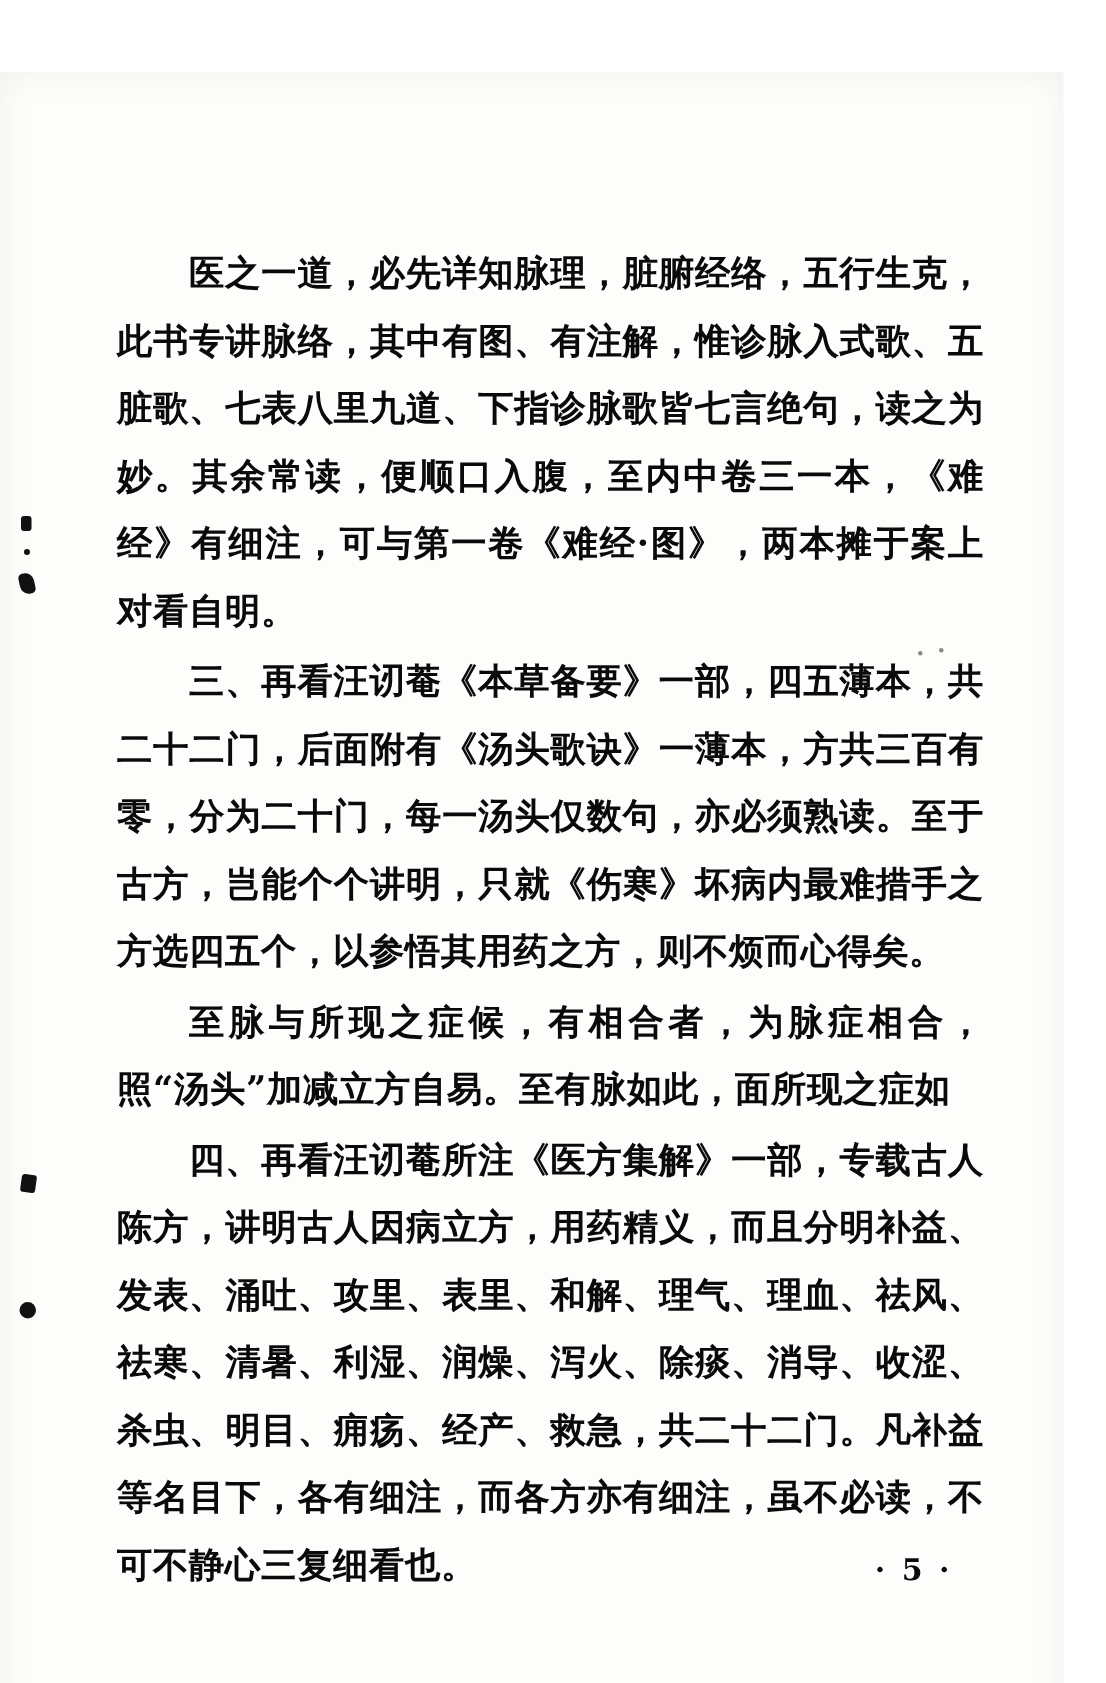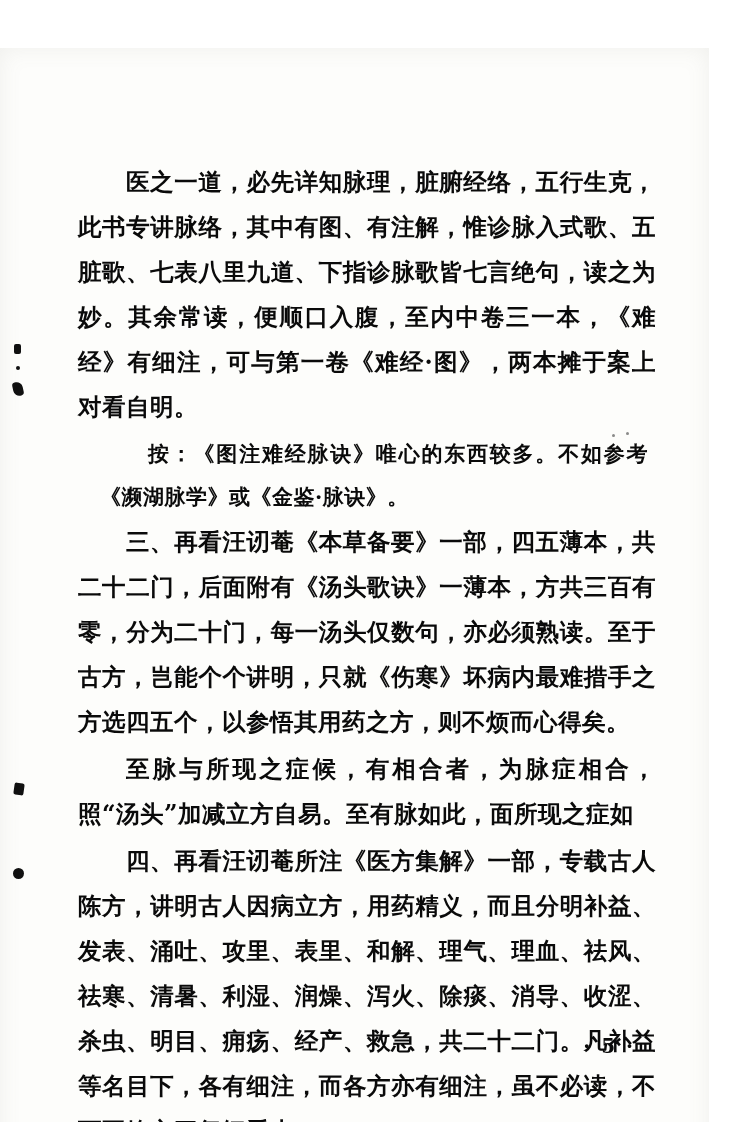--- a/index.html
+++ b/index.html
@@ -92,21 +92,20 @@
   <div class="margin-marks">
     <span class="mk m1"></span>
     <span class="mk m2"></span>
     <span class="mk m3"></span>
     <span class="mk m4"></span>
     <span class="mk m5"></span>
   </div>
 
   <div class="text-block">
     <p class="para tight">医之一道，必先详知脉理，脏腑经络，五行生克，此书专讲脉络，其中有图、有注解，惟诊脉入式歌、五脏歌、七表八里九道、下指诊脉歌皆七言绝句，读之为妙。其余常读，便顺口入腹，至内中卷三一本，《难经》有细注，可与第一卷《难经·图》，两本摊于案上对看自明。</p>
-    <p class="para note">按：《图注难经脉诀》唯心的东西较多。不如参考《濒湖脉学》或《金鉴·脉诀》。</p>
     <p class="para tight">三、再看汪讱菴《本草备要》一部，四五薄本，共二十二门，后面附有《汤头歌诀》一薄本，方共三百有零，分为二十门，每一汤头仅数句，亦必须熟读。至于古方，岂能个个讲明，只就《伤寒》坏病内最难措手之方选四五个，以参悟其用药之方，则不烦而心得矣。</p>
     <p class="para tight">至脉与所现之症候，有相合者，为脉症相合，照“汤头”加减立方自易。至有脉如此，面所现之症如</p>
     <p class="para tight">四、再看汪讱菴所注《医方集解》一部，专载古人陈方，讲明古人因病立方，用药精义，而且分明补益、发表、涌吐、攻里、表里、和解、理气、理血、祛风、祛寒、清暑、利湿、润燥、泻火、除痰、消导、收涩、杀虫、明目、痈疡、经产、救急，共二十二门。凡补益等名目下，各有细注，而各方亦有细注，虽不必读，不可不静心三复细看也。</p>
   </div>
 
   <div class="page-number">· 5 ·</div>
 
   <span class="speck" style="left:612px; top:386px; width:3px; height:3px;"></span>
   <span class="speck" style="left:626px; top:384px; width:3px; height:3px;"></span>
   <span class="speck" style="left:346px; top:497px; width:2px; height:2px;"></span>

